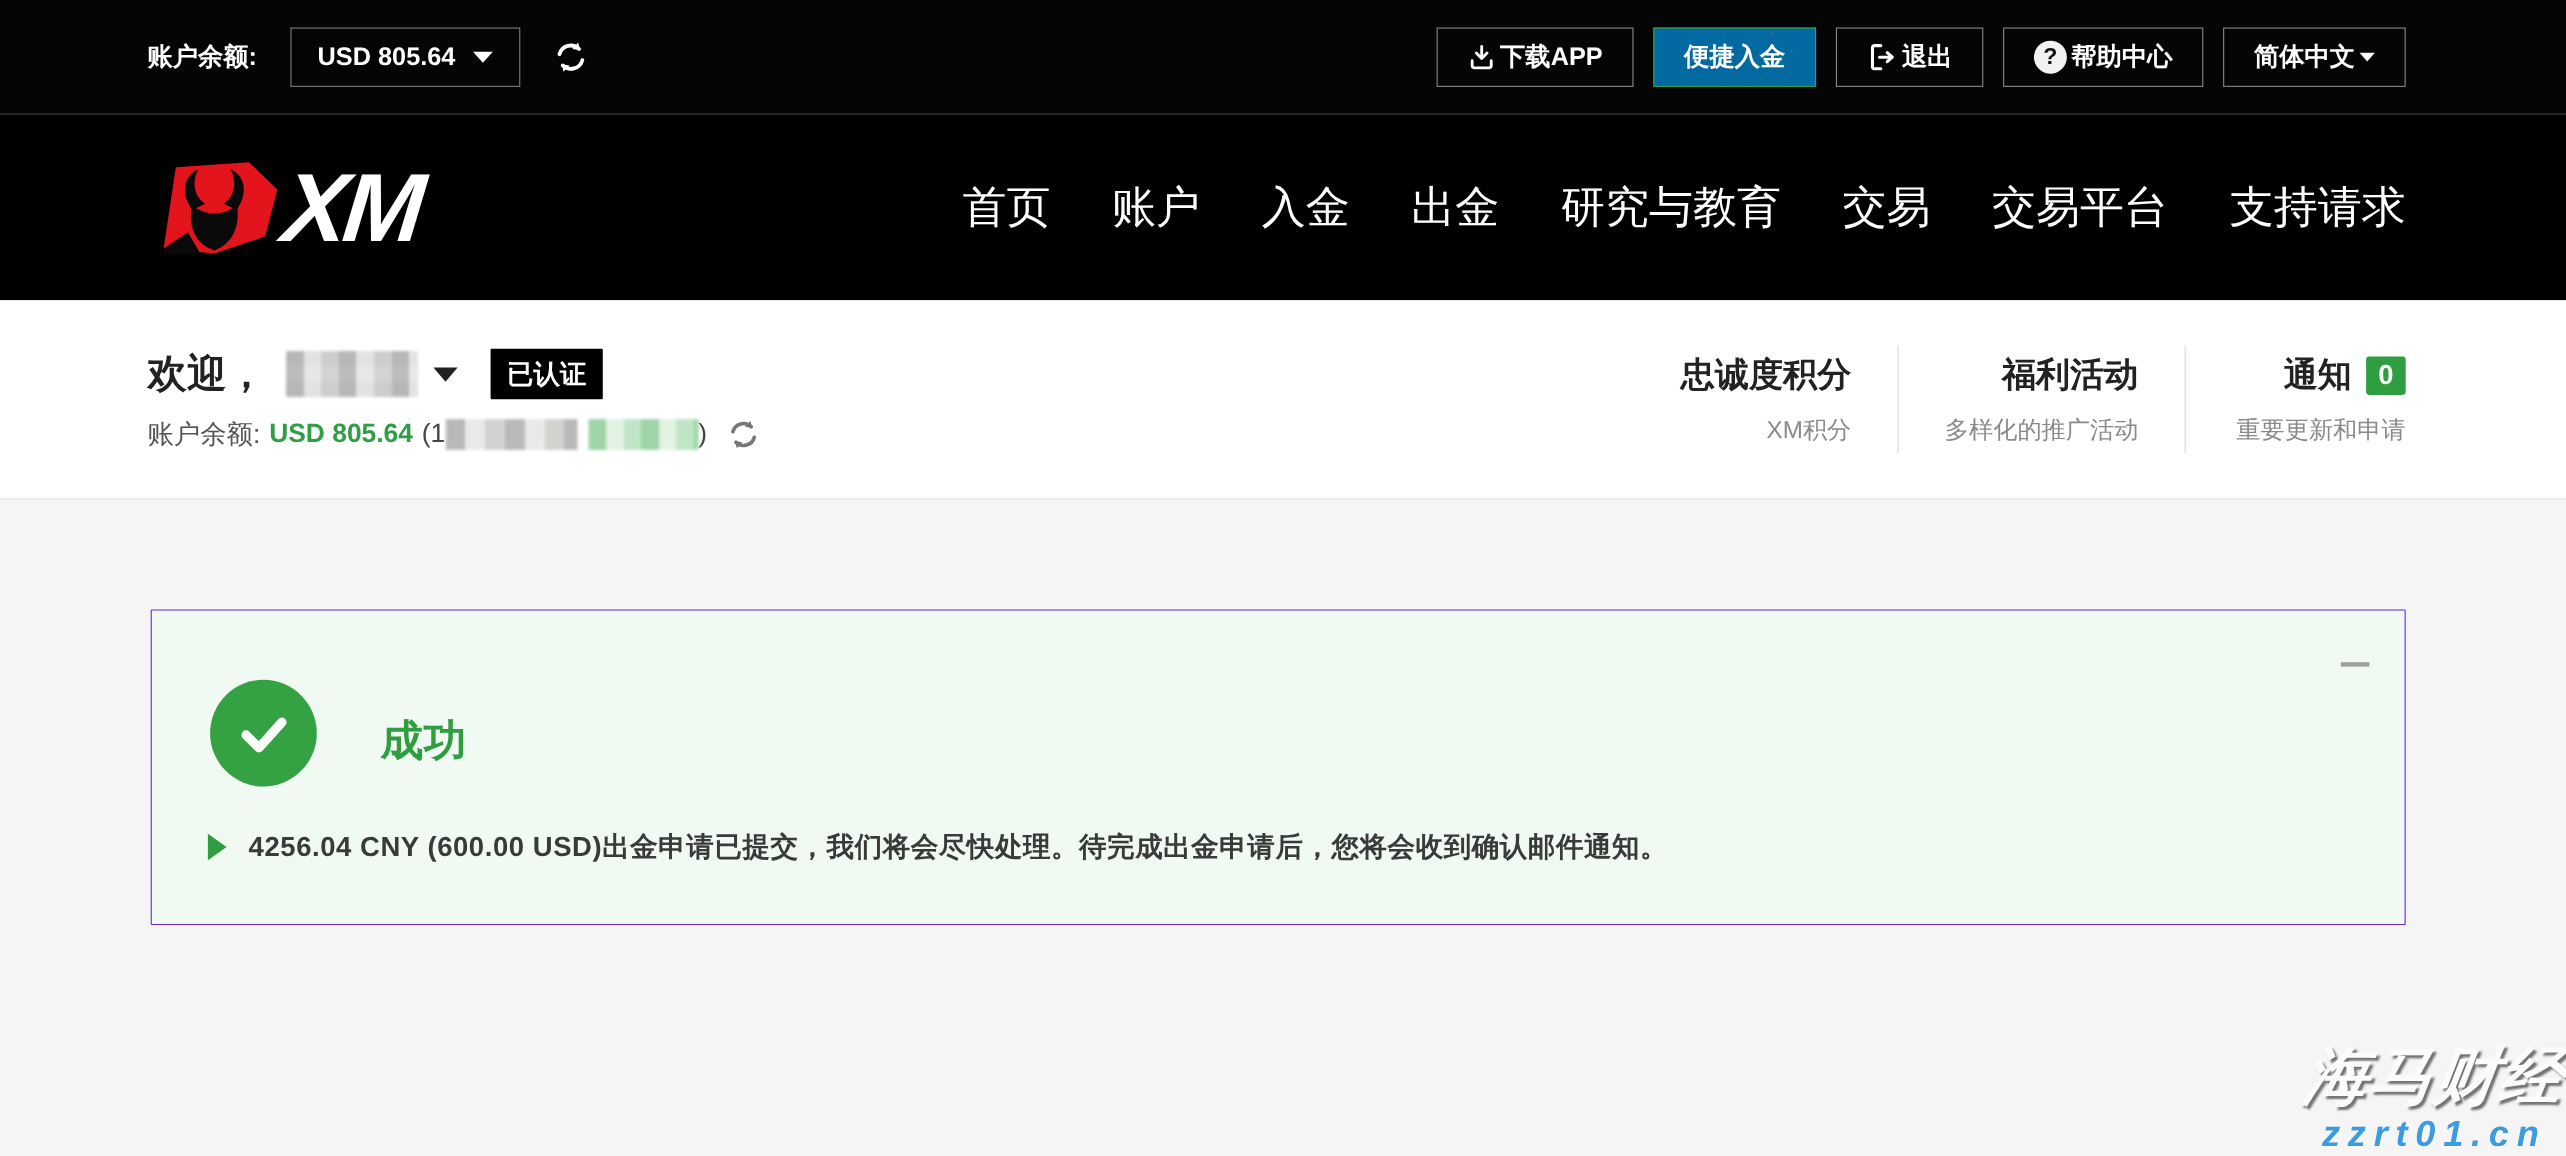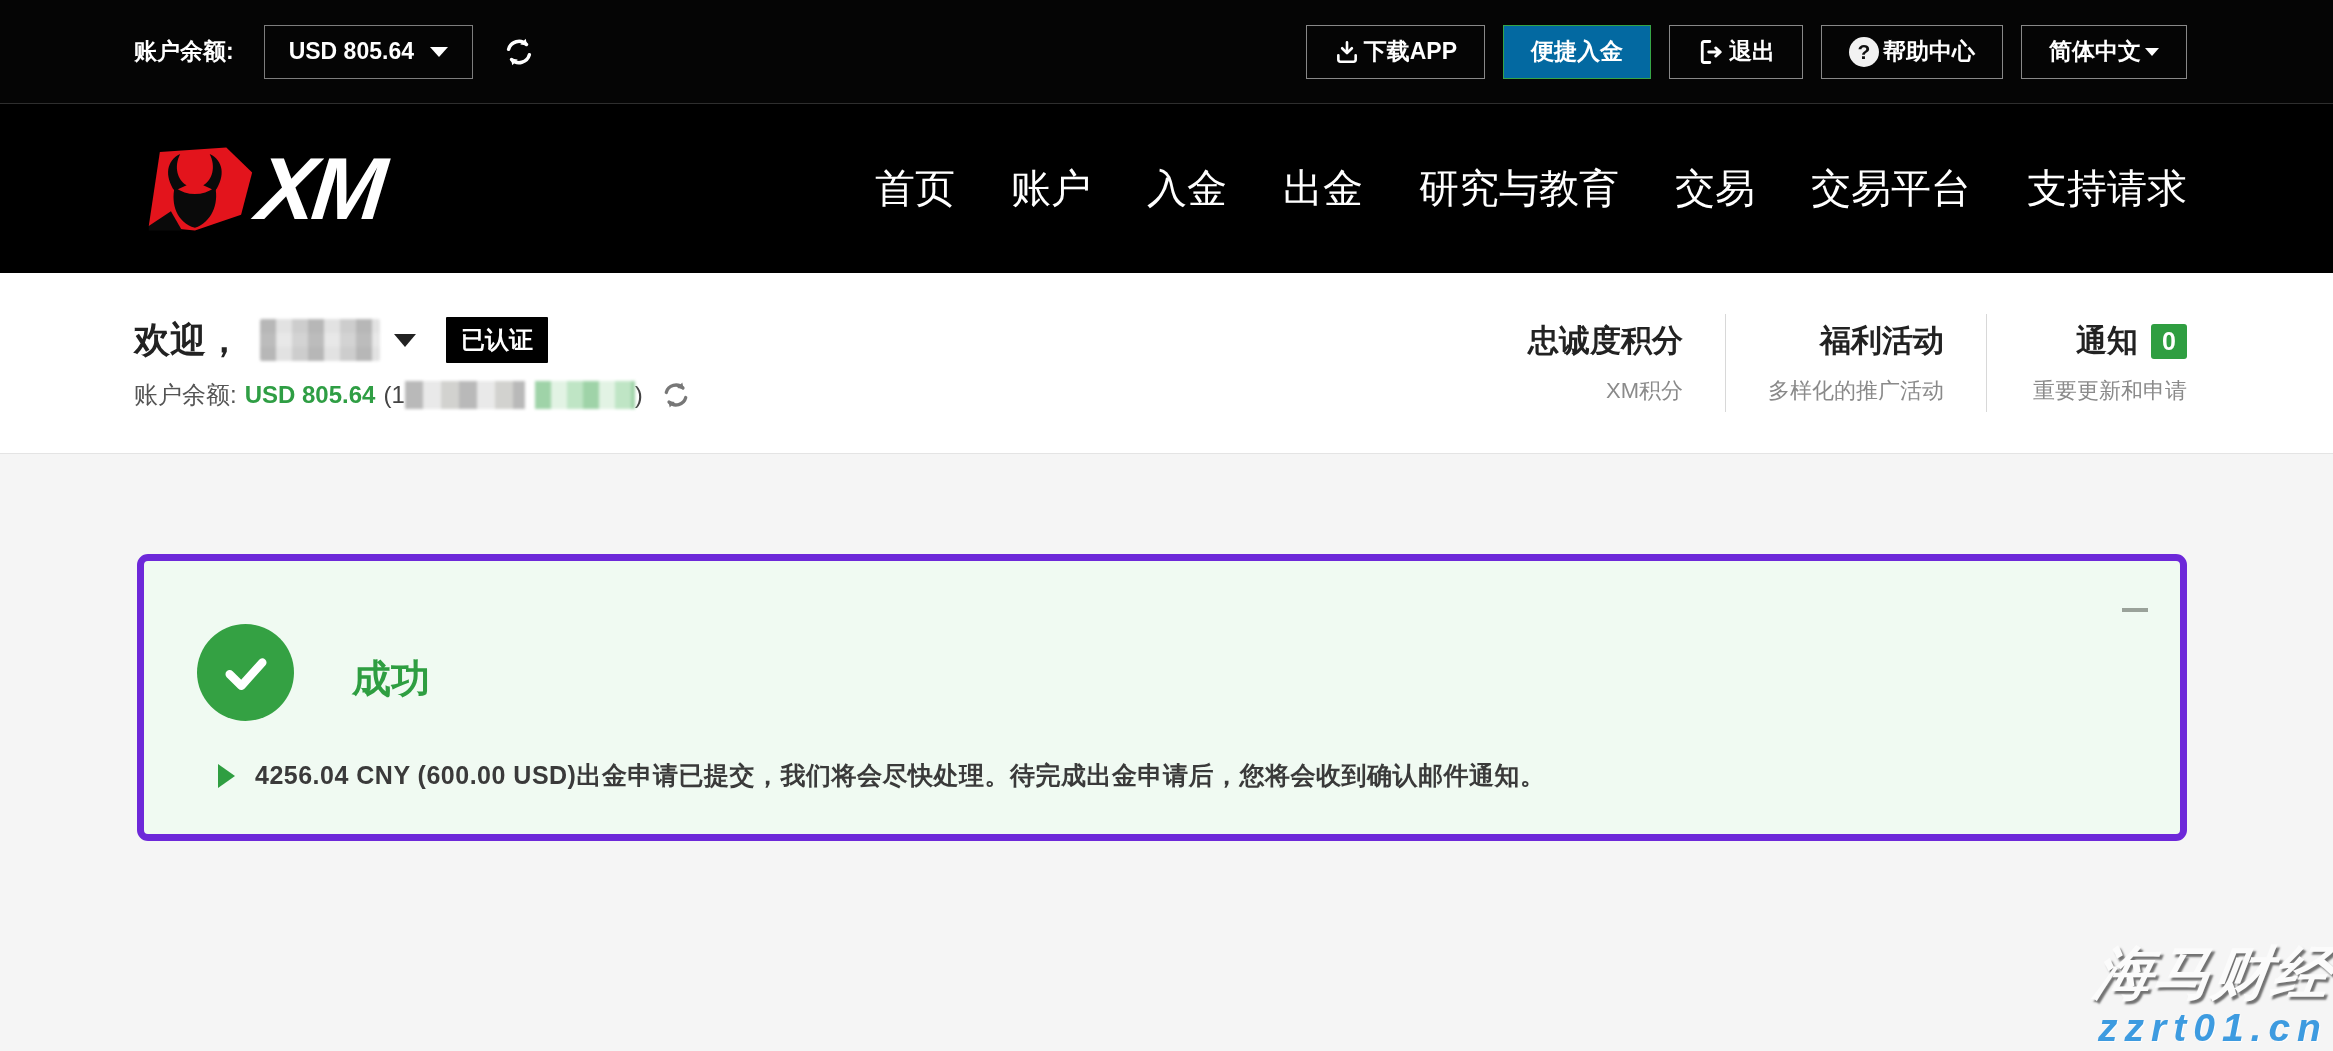--- a/index.html
+++ b/index.html
@@ -57,37 +57,37 @@
   .wl:last-child { padding-right:0;padding-left:46px; }
   .wl-title-row { display:flex; justify-content:flex-end; align-items:center; gap:13px; }
   .wl-title { font-size:31px; font-weight:bold; color:#222; white-space:nowrap; }
   .wl-sub { font-size:22px; color:#8a8a8a; margin-top:14px; white-space:nowrap; }
   .notif-badge { background:#2f9e41; color:#fff; font-size:25px; font-weight:bold;
     padding:3px 11px; border-radius:3px; }
 
   
   .main { height:598px; background:#f5f5f5; border-top:1px solid #e4e4e4; position:relative; }
   .success-box { position:absolute; left:137px; top:100px; width:2050px; height:287px;
-    background:#f0faf2; border:7px solid #6d28d9; border-radius:11px; }
+    background:#f0faf2; border:1px solid #6d28d9; border-radius:1px; }
   .minimize-dash { position:absolute; top:47px; right:32px; width:26px; height:4px;
     background:#9aa29a; cursor:pointer; }
   .check-circle { position:absolute; left:53px; top:63px; width:97px; height:97px;
     border-radius:50%; background:#34a143; display:flex; align-items:center; justify-content:center; }
   .success-title { position:absolute; left:208px; top:91px; font-size:39px; font-weight:bold; color:#2e9e41; }
-  .success-msg { position:absolute; left:74px; top:198px; display:flex; align-items:center; gap:20px; }
+  .success-msg { position:absolute; left:51px; top:198px; display:flex; align-items:center; gap:20px; }
   .tri-bullet { width:0; height:0; border-top:12px solid transparent; border-bottom:12px solid transparent;
     border-left:17px solid #2f9e41; }
   .msg-text { font-size:25px; font-weight:bold; color:#3a3a3a; letter-spacing:.5px; }
 
   
   .watermark { position:absolute; right:2px; bottom:2px; text-align:center;
     font-style:italic; font-weight:bold; line-height:1.05; pointer-events:none; }
   .wm1 { font-size:58px; color:#fbfbfb; letter-spacing:1px; transform:skewX(-8deg);
     text-shadow:3px 3px 2px rgba(70,70,70,.75); }
-  .wm2 { font-size:39px; color:#3d9be0; letter-spacing:7px; margin-top:4px;
+  .wm2 { font-size:33px; color:#3d9be0; letter-spacing:7px; margin-top:4px;
     text-shadow:1px 1px 1px rgba(255,255,255,.9); }
 </style>
 </head>
 <body>
 
 <header class="topbar">
   <div class="topbar-left">
     <span class="tb-balance-label">账户余额:</span>
     <button class="balance-dropdown">
       <span>USD 805.64</span>

